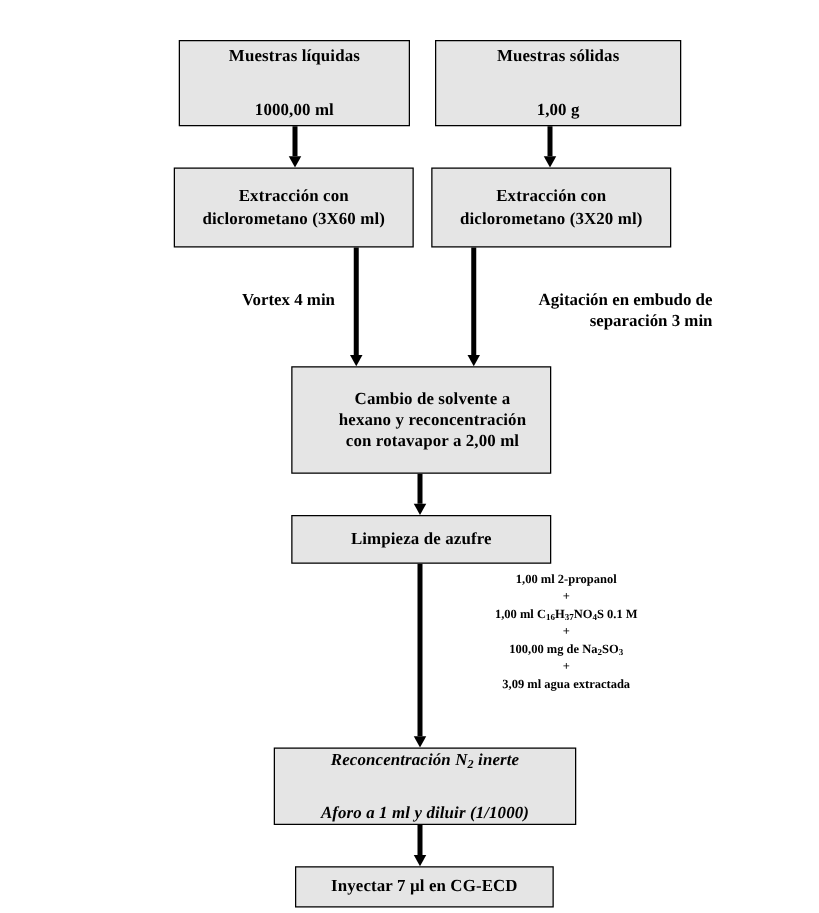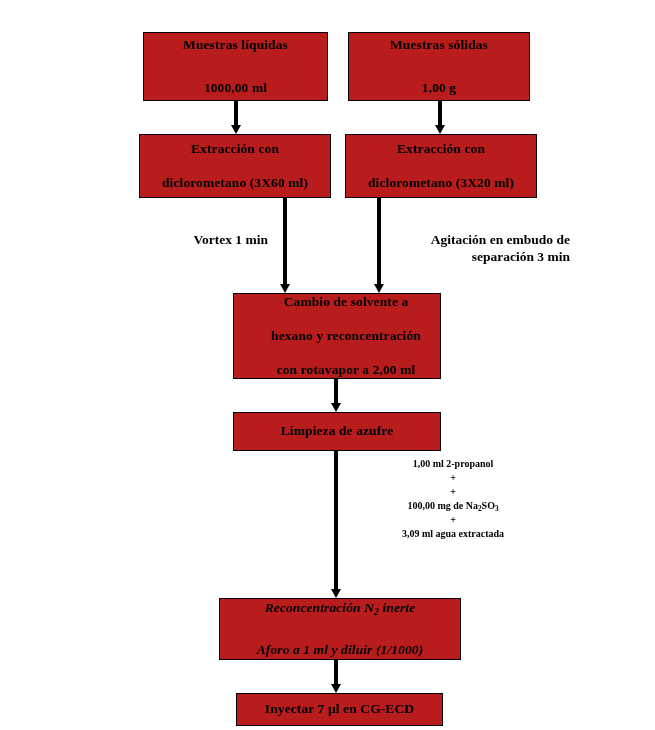--- a/index.html
+++ b/index.html
@@ -15,37 +15,37 @@
     position: relative;
     width: 655px;
     height: 730px;
     background: #ffffff;
     overflow: hidden;
   }
   .box {
     position: absolute;
     box-sizing: border-box;
     border: 1.6px solid #000000;
-    background: #b91c1c;
+    background: #e5e5e5;
     display: flex;
     flex-direction: column;
     align-items: center;
     justify-content: center;
     text-align: center;
     font-weight: bold;
     font-size: 13.5px;
     line-height: 1.05;
     letter-spacing: 0.1px;
   }
   .box .ln {
     display: block;
     white-space: nowrap;
   }
   .box.two-line .ln + .ln { margin-top: 28px; }
-  .box.tight .ln + .ln { margin-top: 20px; }
+  .box.tight .ln + .ln { margin-top: 3px; }
 
   .arrow {
     position: absolute;
   }
   .arrow .shaft {
     position: absolute;
     left: 50%;
     top: 0;
     width: 3.2px;
     margin-left: -1.6px;
@@ -91,21 +91,21 @@
 </head>
 <body>
 
 <div id="canvas">
 
   <div class="box two-line" style="left:143px; top:32px; width:185px; height:69px;">
     <span class="ln">Muestras líquidas</span>
     <span class="ln">1000,00 ml</span>
   </div>
 
-  <div class="box two-line" style="left:348px; top:32px; width:182px; height:69px;">
+  <div class="box two-line" style="left:348px; top:32px; width:197px; height:69px;">
     <span class="ln">Muestras sólidas</span>
     <span class="ln">1,00 g</span>
   </div>
 
   <div class="arrow" style="left:226px; top:101px; width:20px; height:33px;">
     <div class="shaft" style="height:24px;"></div>
     <div class="head"></div>
   </div>
 
   <div class="arrow" style="left:430px; top:101px; width:20px; height:33px;">
@@ -127,21 +127,21 @@
     <div class="shaft" style="height:86px;"></div>
     <div class="head"></div>
   </div>
 
   <div class="arrow" style="left:369px; top:198px; width:20px; height:95px;">
     <div class="shaft" style="height:86px;"></div>
     <div class="head"></div>
   </div>
 
   <div class="note right-al" style="left:100px; top:232px; width:168px;">
-    <span>Vortex 1 min</span>
+    <span>Vortex 4 min</span>
   </div>
 
   <div class="note center-al" style="left:395px; top:232px; width:175px;">
     <span style="display:block;">Agitación en embudo de</span>
     <span style="display:block;">separación 3 min</span>
   </div>
 
   <div class="box tight" style="left:233px; top:293px; width:208px; height:86px;padding-left:18px;">
     <span class="ln">Cambio de solvente a</span>
     <span class="ln">hexano y reconcentración</span>
@@ -158,20 +158,21 @@
   </div>
 
   <div class="arrow" style="left:326px; top:451px; width:20px; height:147px;">
     <div class="shaft" style="height:138px;"></div>
     <div class="head"></div>
   </div>
 
   <div class="reagents" style="left:348px; top:459px; width:210px;">
     <span class="r-line">1,00 ml 2-propanol</span>
     <span class="plus">+</span>
+    <span class="r-line"><span>1,00 ml C</span><sub>16</sub><span>H</span><sub>37</sub><span>NO</span><sub>4</sub><span>S 0.1 M</span></span>
     <span class="plus">+</span>
     <span class="r-line"><span>100,00 mg de Na</span><sub>2</sub><span>SO</span><sub>3</sub></span>
     <span class="plus">+</span>
     <span class="r-line">3,09 ml agua extractada</span>
   </div>
 
   <div class="box two-line" style="left:219px; top:598px; width:242px; height:62px;font-style:italic;">
     <span class="ln"><span>Reconcentración N</span><sub>2</sub><span> inerte</span></span>
     <span class="ln">Aforo a 1 ml y diluir (1/1000)</span>
   </div>

